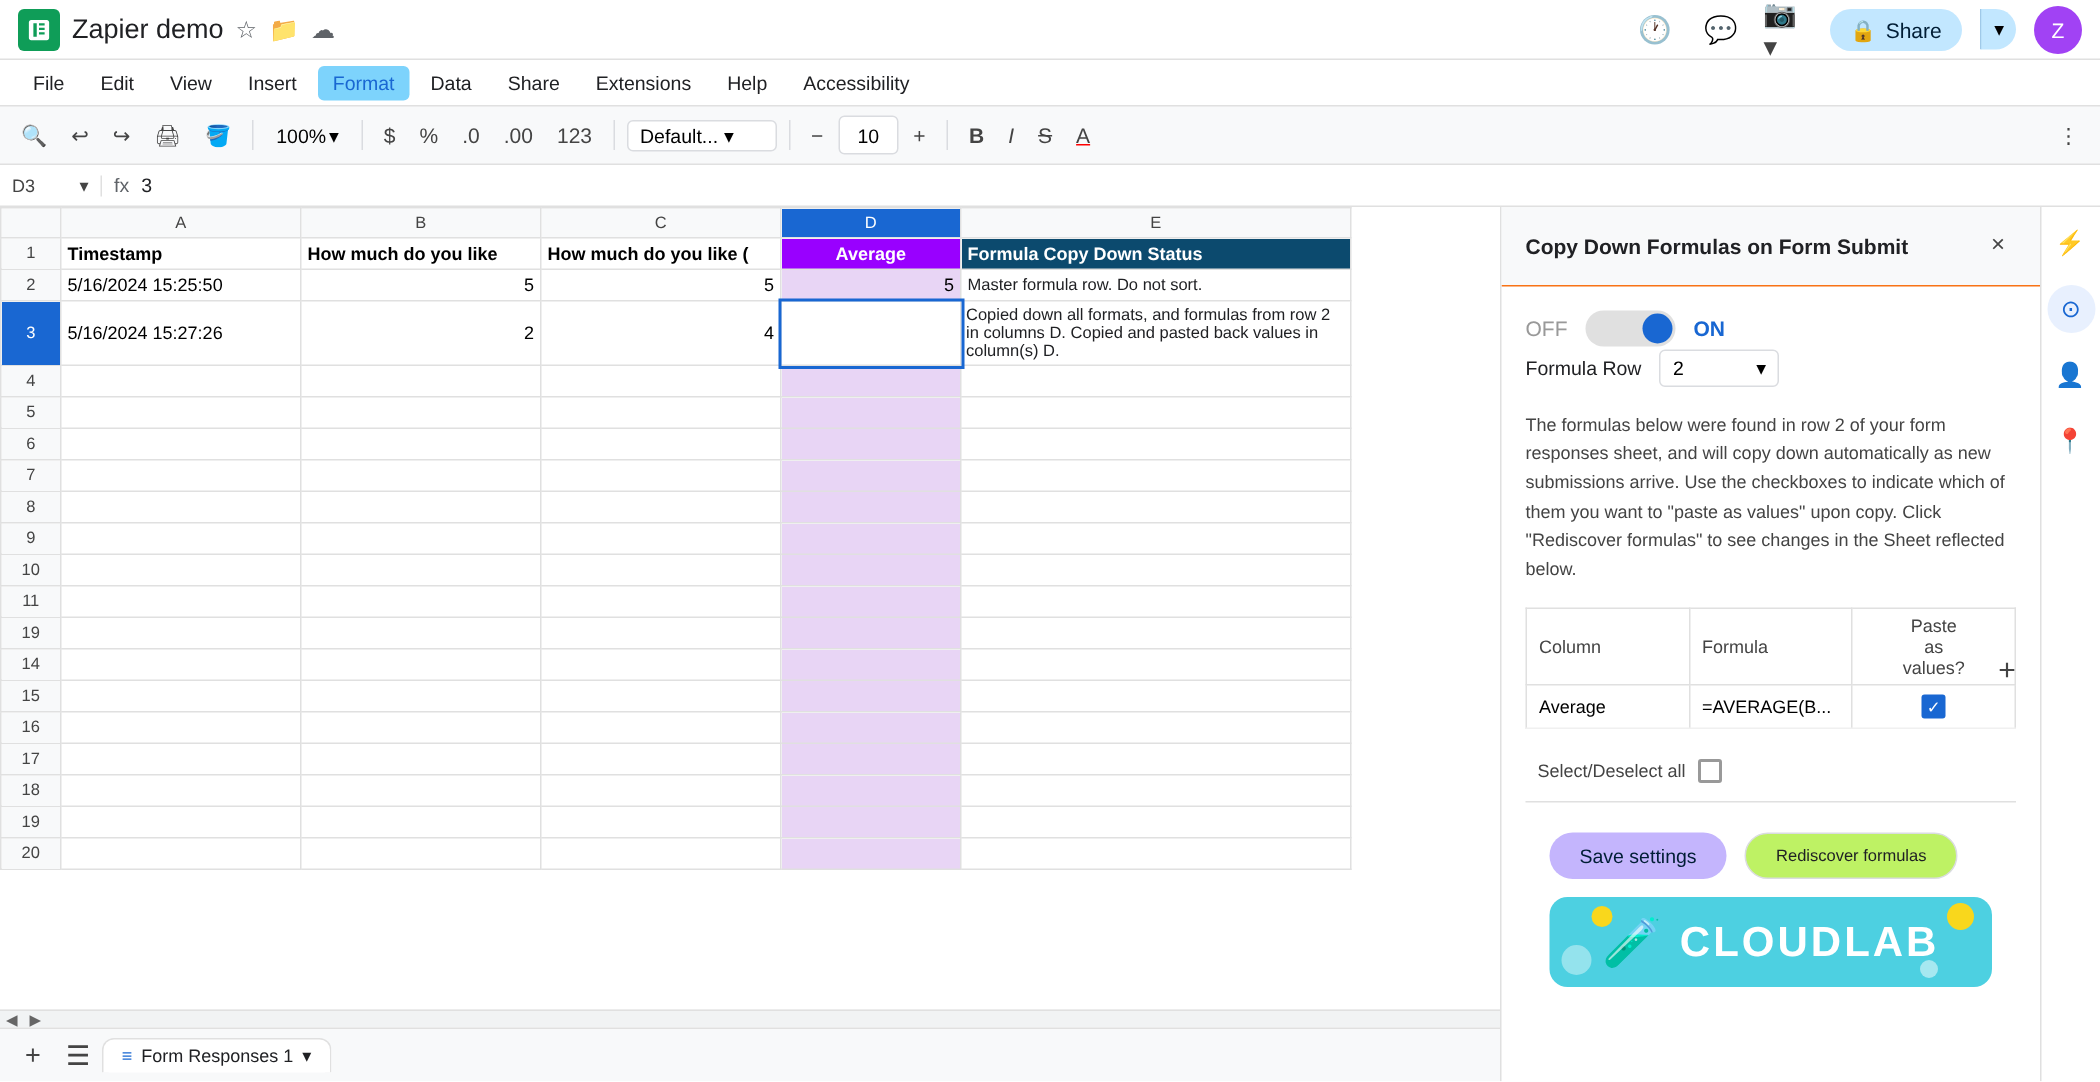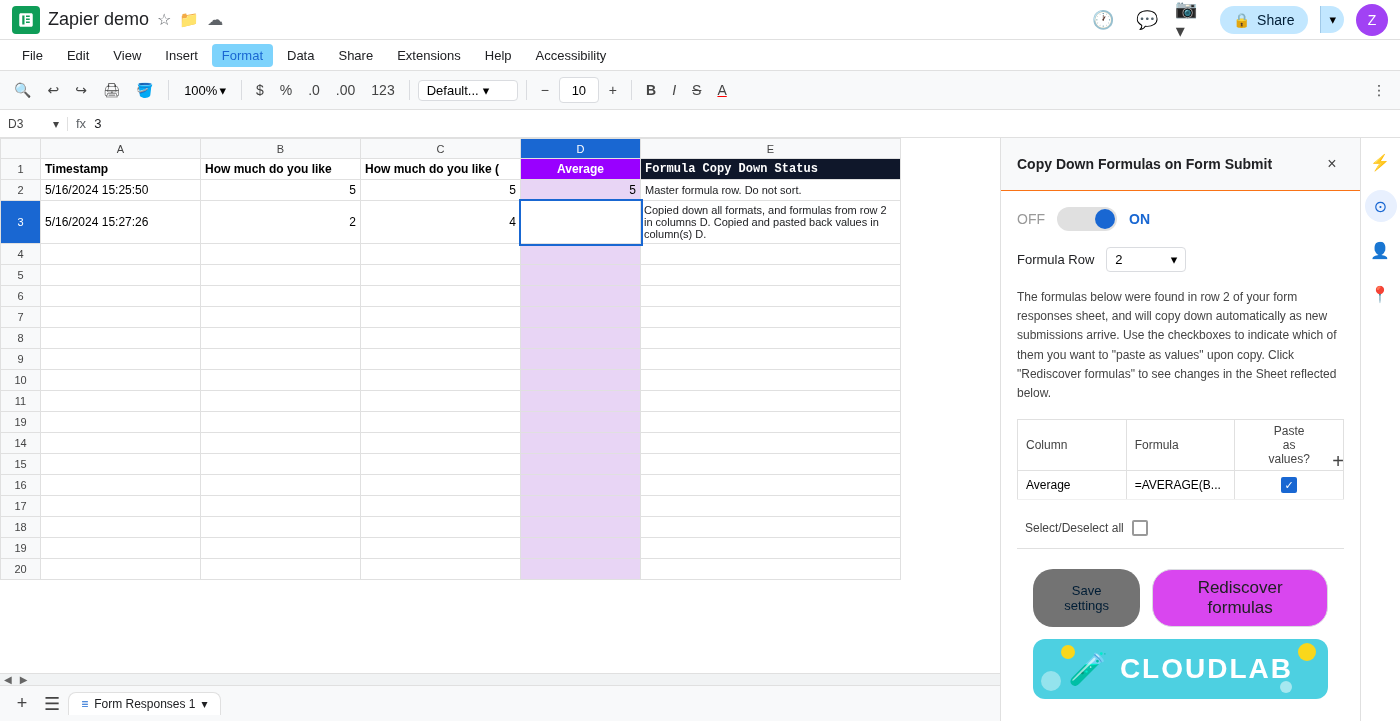--- a/index.html
+++ b/index.html
@@ -124,21 +124,21 @@
     .panel-header {
       display: flex; align-items: center; justify-content: space-between;
       padding: 14px 16px; border-bottom: 1px solid #f97316; background: #f8f9fa;
     }
     .panel-title { font-size: 14px; font-weight: 600; color: #202124; }
     .panel-close { width: 24px; height: 24px; display: flex; align-items: center; justify-content: center; cursor: pointer; border-radius: 50%; color: #444; font-size: 16px; }
 
     .panel-body { padding: 16px; flex: 1; }
 
     
-    .toggle-row { display: flex; align-items: center; gap: 12px; margin-bottom: 16px; }
+    .toggle-row { display: flex; align-items: center; gap: 12px; margin-bottom: 2px; }
     .toggle-off { font-size: 14px; color: #999; font-weight: 500; }
     .toggle-on { font-size: 14px; color: #1967d2; font-weight: 700; }
     .toggle-switch {
       width: 60px; height: 24px; background: #e0e0e0; border-radius: 12px;
       position: relative; cursor: pointer;
     }
     .toggle-switch .knob {
       position: absolute; right: 2px; top: 2px;
       width: 20px; height: 20px; background: #1967d2; border-radius: 50%;
     }
@@ -174,26 +174,26 @@
 
     
     .select-all-row { display: flex; align-items: center; gap: 8px; font-size: 12px; color: #444; padding: 4px 8px; }
 
     
     .panel-divider { height: 1px; background: #e0e0e0; margin: 8px 0; }
 
     
     .panel-buttons { display: flex; gap: 12px; padding: 12px 16px; }
     .btn-save {
-      background: #737373; color: #001d35; border: none; border-radius: 20px;
+      background: #c4b5fd; color: #001d35; border: none; border-radius: 20px;
       padding: 8px 20px; font-size: 13px; cursor: pointer; font-weight: 500;
     }
     .btn-rediscover {
-      background: #d946ef; color: #202124; border: 1px solid #dadce0; border-radius: 20px;
-      padding: 8px 20px; font-size: 17px; cursor: pointer;
+      background: #bef264; color: #202124; border: 1px solid #dadce0; border-radius: 20px;
+      padding: 8px 20px; font-size: 11px; cursor: pointer;
     }
 
     
     .cloudlab-banner {
       margin: 0 16px 16px; background: #4dd0e1; border-radius: 12px;
       height: 60px; display: flex; align-items: center; justify-content: center;
       gap: 12px; overflow: hidden; position: relative;
     }
     .cloudlab-text { font-size: 28px; font-weight: 900; color: white; letter-spacing: 2px; font-family: Arial Black, sans-serif; }
     .beaker-icon { font-size: 32px; }
@@ -311,21 +311,21 @@
           </tr>
         </thead>
         <tbody>
 
           <tr>
             <td class="row-header">1</td>
             <td class="cell header-a" style="font-weight:bold;">Timestamp</td>
             <td class="cell header-b" style="font-weight:bold;">How much do you like </td>
             <td class="cell header-c" style="font-weight:bold;">How much do you like (</td>
             <td class="cell header-d" style="background:#9900ff;color:white;font-weight:bold;text-align:center;">Average</td>
-            <td class="cell" style="font-weight:bold;background:#0f172a;color:white;font-family:Liberation Mono, monospace;">Formula Copy Down Status</td>
+            <td class="cell" style="font-weight:bold;background:#0c4a6e;color:white;">Formula Copy Down Status</td>
           </tr>
 
           <tr>
             <td class="row-header">2</td>
             <td class="cell">5/16/2024 15:25:50</td>
             <td class="cell" style="text-align:right;">5</td>
             <td class="cell" style="text-align:right;">5</td>
             <td class="cell" style="text-align:right;background:#e8d5f5;">5</td>
             <td class="cell status-cell">Master formula row. Do not sort.</td>
           </tr>

